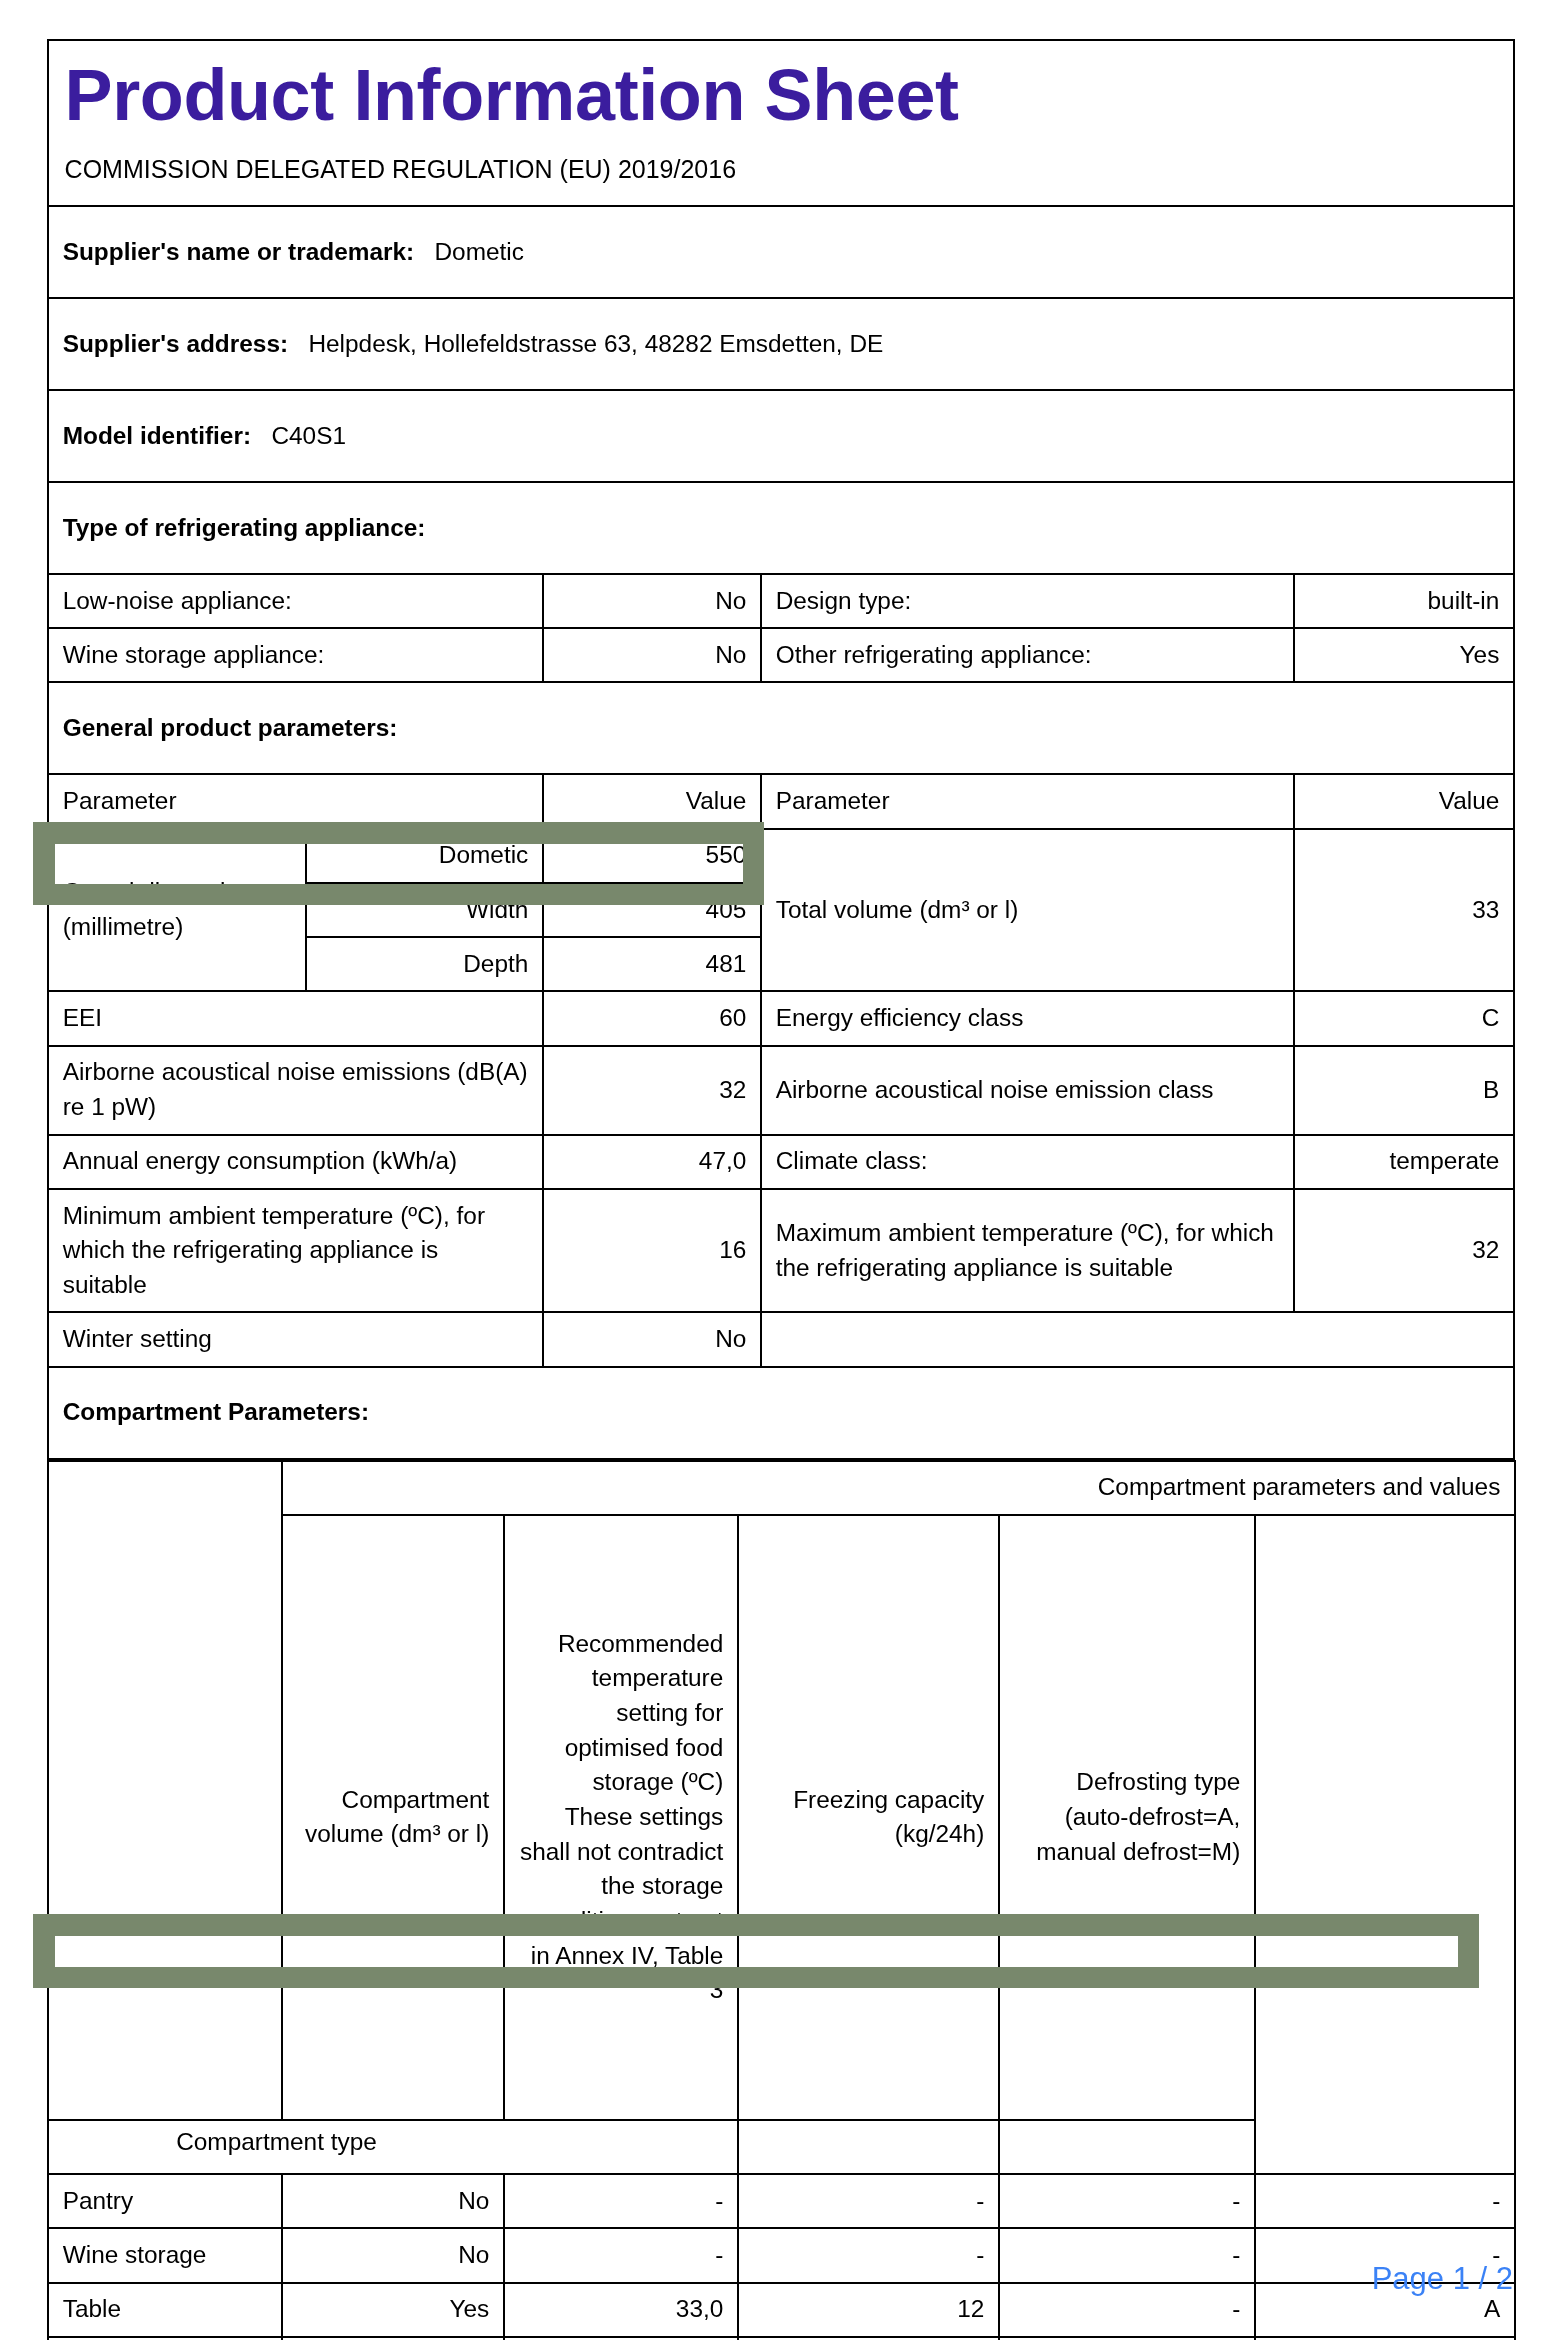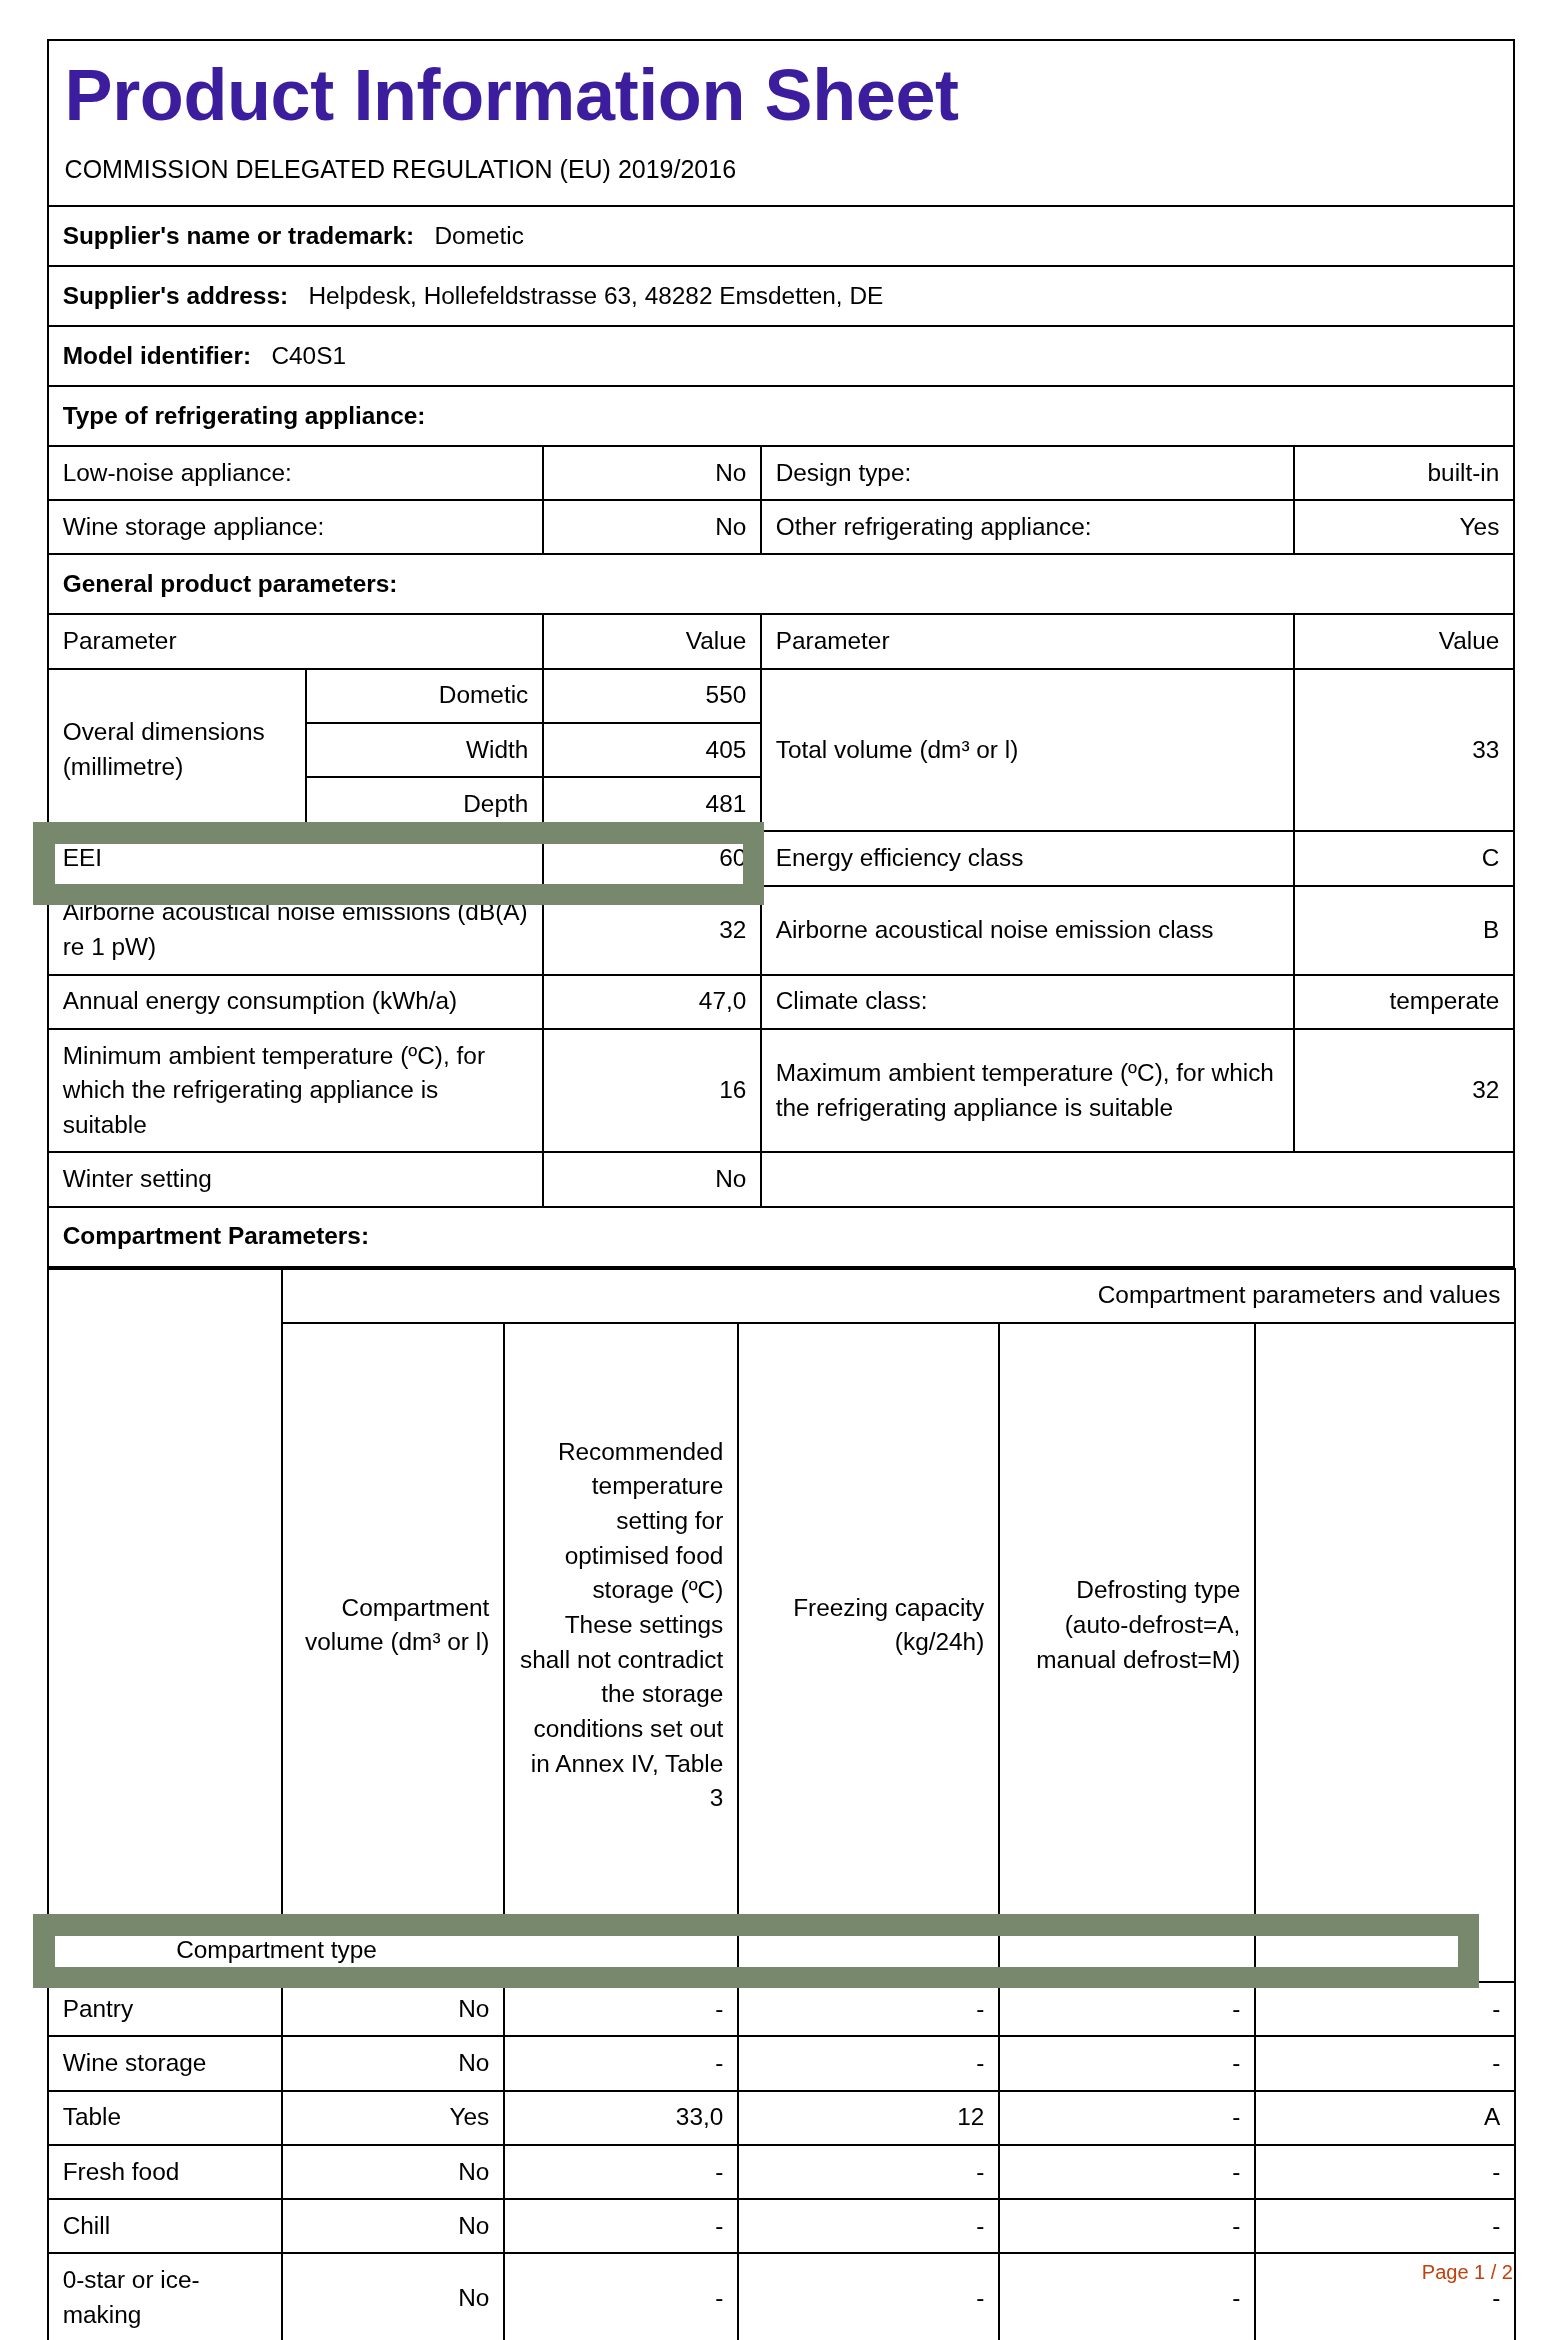--- a/index.html
+++ b/index.html
@@ -55,29 +55,29 @@
     line-height: 1.12;
     letter-spacing: -0.4px;
     margin: 0 0 17.6px 0;
   }
   .subtitle {
     font-size: 25px;
     line-height: 1.3;
     color: #000;
   }
 
-  .tall    { height: 60px; }
+  .tall    { height: 92px; }
 
   
   .footer {
     position: absolute;
     right: 47px;
     top: 2261px;
-    font-size: 20px;
-    color: #c2410c;
+    font-size: 31px;
+    color: #3b82f6;
     text-align: right;
   }
 
   
   .hl {
     position: absolute;
     border: 0;
     background: transparent;
     pointer-events: none;
   }

